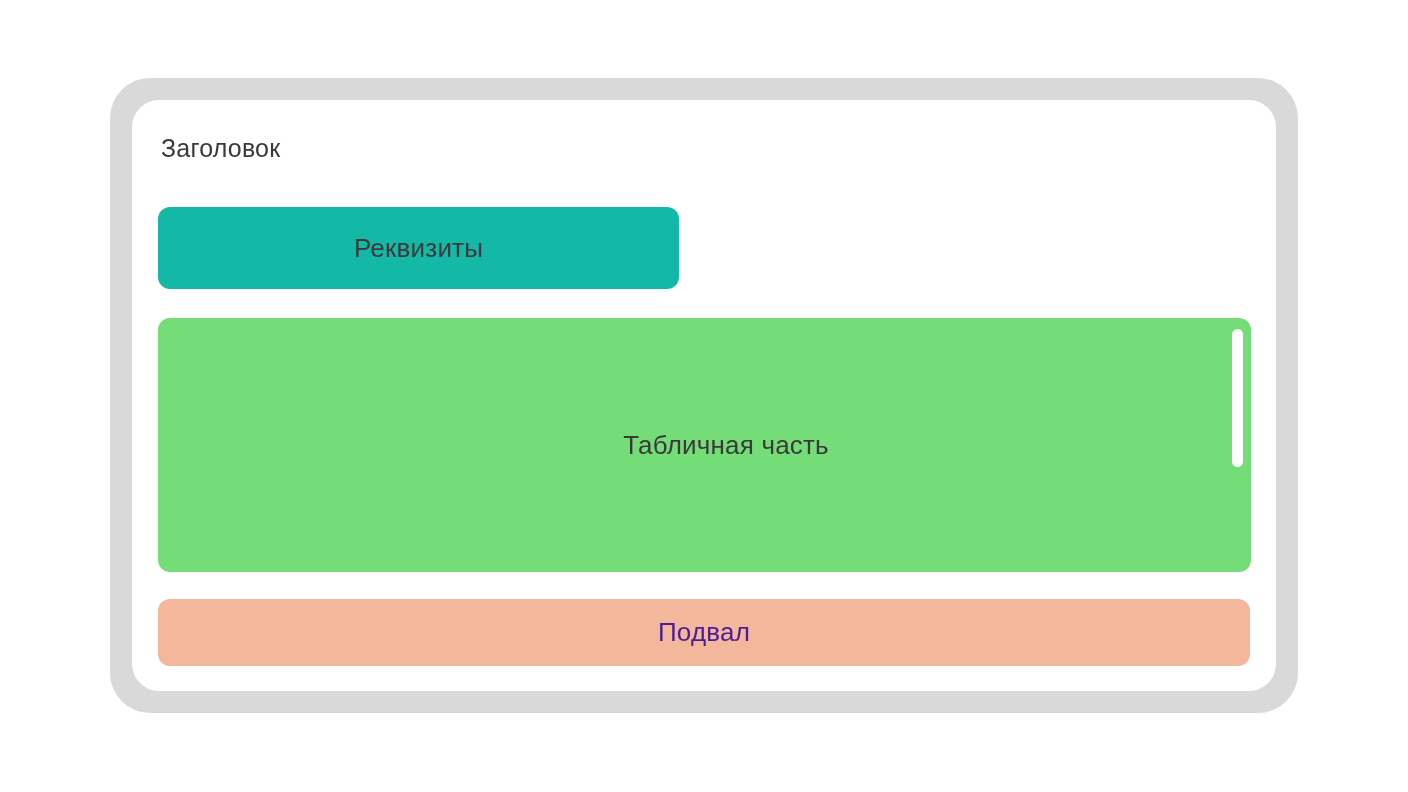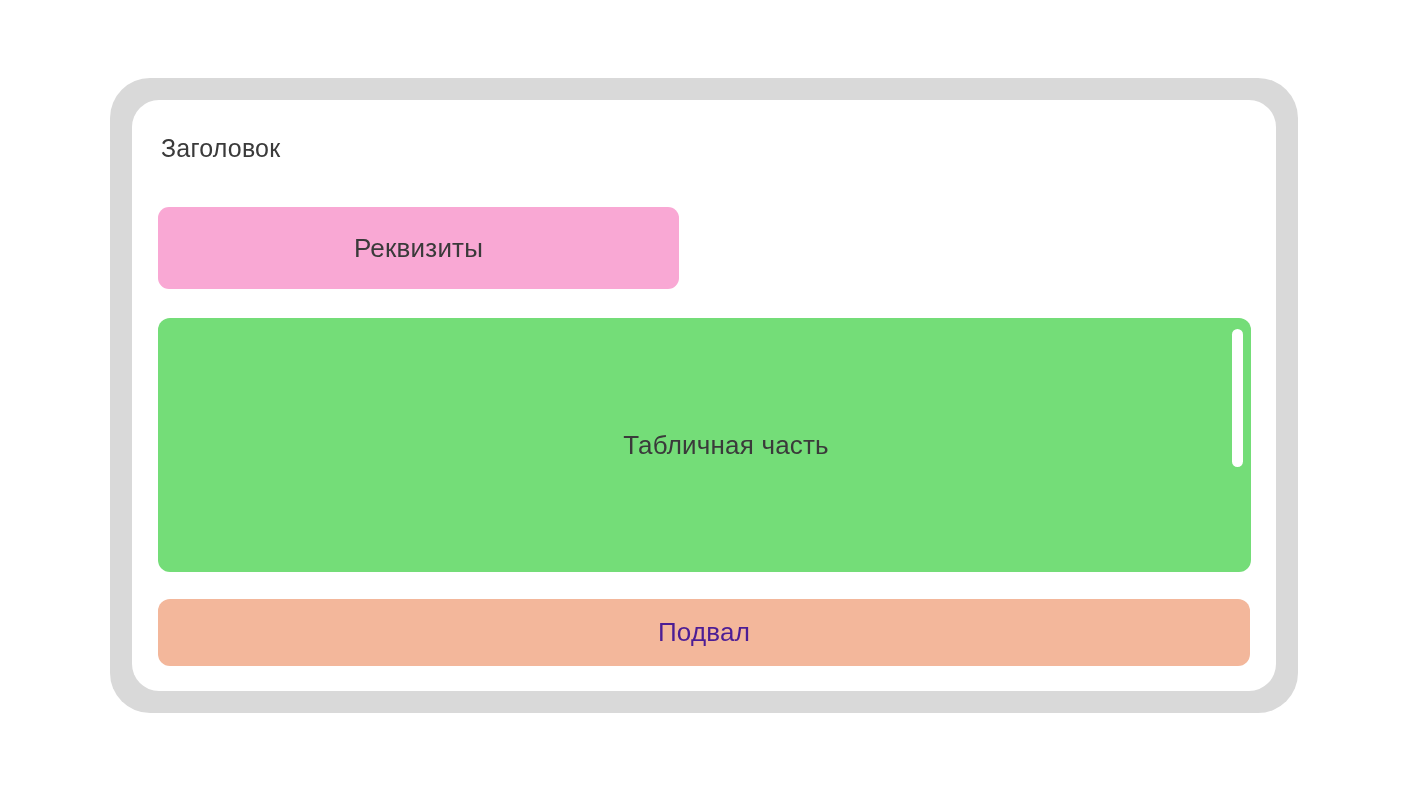--- a/index.html
+++ b/index.html
@@ -82,21 +82,21 @@
 </style>
 </head>
 <body>
 
 <div class="canvas">
   <div class="window-frame" style="background: rgb(217, 217, 217);">
     <div class="window-body" style="background: rgb(255, 255, 255);">
 
       <div class="form-title" style="color: rgb(58, 58, 58);">Заголовок</div>
 
-      <div class="block block-attributes" style="background: #f9a8d4; border-radius: 11px;">
+      <div class="block block-attributes" style="background: #14b8a6;">
         <span class="block-label" style="color: rgb(58, 58, 58);">Реквизиты</span>
       </div>
 
       <div class="block block-tabular" style="background: rgb(116, 221, 120);">
         <span class="block-label" style="color: rgb(58, 58, 58);">Табличная часть</span>
         <div class="scrollbar-thumb" style="background: rgb(255, 255, 255);"></div>
       </div>
 
       <div class="block block-footer" style="background: rgb(243, 183, 155);">
         <span class="block-label" style="color: #4c1d95;">Подвал</span>

